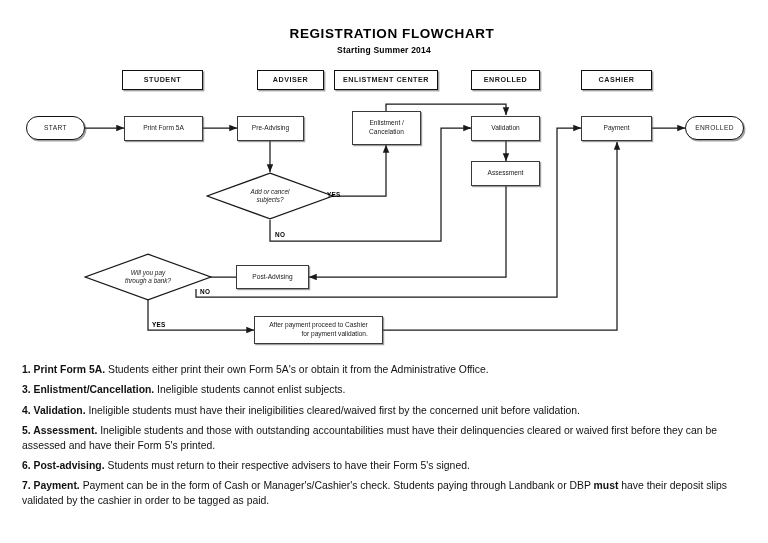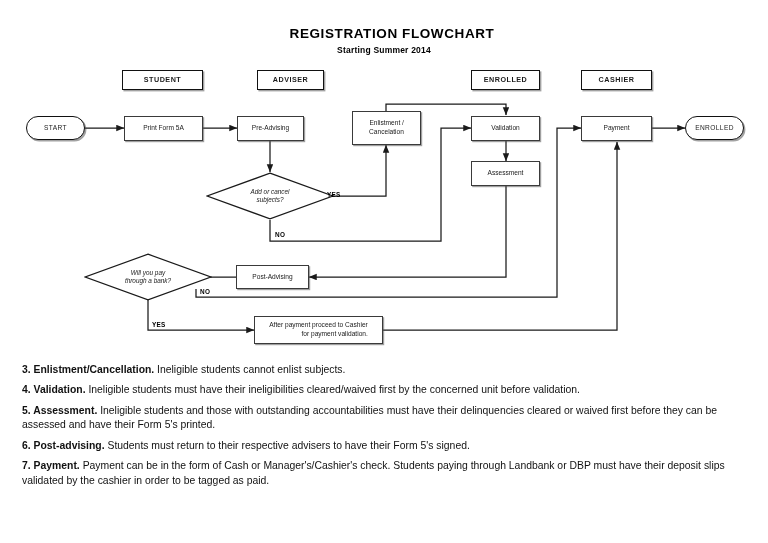--- a/index.html
+++ b/index.html
@@ -121,21 +121,21 @@
     line-height: 1.42;
     color: #111111;
   }
   .legend-item {
     margin-bottom: 5.5px;
   }
   .legend-item .lead {
     font-weight: bold;
   }
   .legend-item .strong {
-    font-weight: normal;
+    font-weight: bold;
   }
 </style>
 </head>
 <body>
 
 <div id="title-block">
   <div id="page-title">REGISTRATION FLOWCHART</div>
   <div id="page-subtitle">Starting Summer 2014</div>
 </div>
 
@@ -172,20 +172,21 @@
       <path d="M148,292 L148,330 L254,330"></path>
 
       <path d="M383,330 L617,330 L617,142"></path>
 
       <path d="M652,128 L685,128"></path>
     </g>
   </svg>
 
   <div class="node lane-header" style="left:122px; top:70px; width:81px; height:20px;">STUDENT</div>
   <div class="node lane-header" style="left:237px; top:70px; width:67px; height:20px;margin-left:20px;">ADVISER</div>
+  <div class="node lane-header" style="left:334px; top:70px; width:104px; height:20px;">ENLISTMENT CENTER</div>
   <div class="node lane-header" style="left:471px; top:70px; width:69px; height:20px;">ENROLLED</div>
   <div class="node lane-header" style="left:581px; top:70px; width:71px; height:20px;">CASHIER</div>
 
   <div class="node terminator" style="left:26px; top:116px; width:59px; height:24px;">START</div>
   <div class="node terminator" style="left:685px; top:116px; width:59px; height:24px;">ENROLLED</div>
 
   <div class="node" style="left:124px; top:116px; width:79px; height:25px; white-space:pre-line;">Print Form 5A</div>
   <div class="node" style="left:237px; top:116px; width:67px; height:25px; white-space:pre-line;">Pre-Advising</div>
   <div class="node" style="left:352px; top:111px; width:69px; height:34px; white-space:pre-line;">Enlistment /
 Cancelation</div>
@@ -213,20 +214,23 @@
   </div>
 
   <div class="edge-label" style="left:327px; top:191px;">YES</div>
   <div class="edge-label" style="left:275px; top:231px;">NO</div>
   <div class="edge-label" style="left:200px; top:288px;">NO</div>
   <div class="edge-label" style="left:152px; top:321px;">YES</div>
 </div>
 
 <div id="legend">
   <div class="legend-item">
+    <span class="lead">1. Print Form 5A.</span><span> Students either print their own Form 5A's or obtain it from the Administrative Office.</span>
+  </div>
+  <div class="legend-item">
     <span class="lead">3. Enlistment/Cancellation.</span><span> Ineligible students cannot enlist subjects.</span>
   </div>
   <div class="legend-item">
     <span class="lead">4. Validation.</span><span> Ineligible students must have their ineligibilities cleared/waived first by the concerned unit before validation.</span>
   </div>
   <div class="legend-item">
     <span class="lead">5. Assessment.</span><span> Ineligible students and those with outstanding accountabilities must have their delinquencies cleared or waived first before they can be assessed and have their Form 5's printed.</span>
   </div>
   <div class="legend-item">
     <span class="lead">6. Post-advising.</span><span> Students must return to their respective advisers to have their Form 5's signed.</span>

